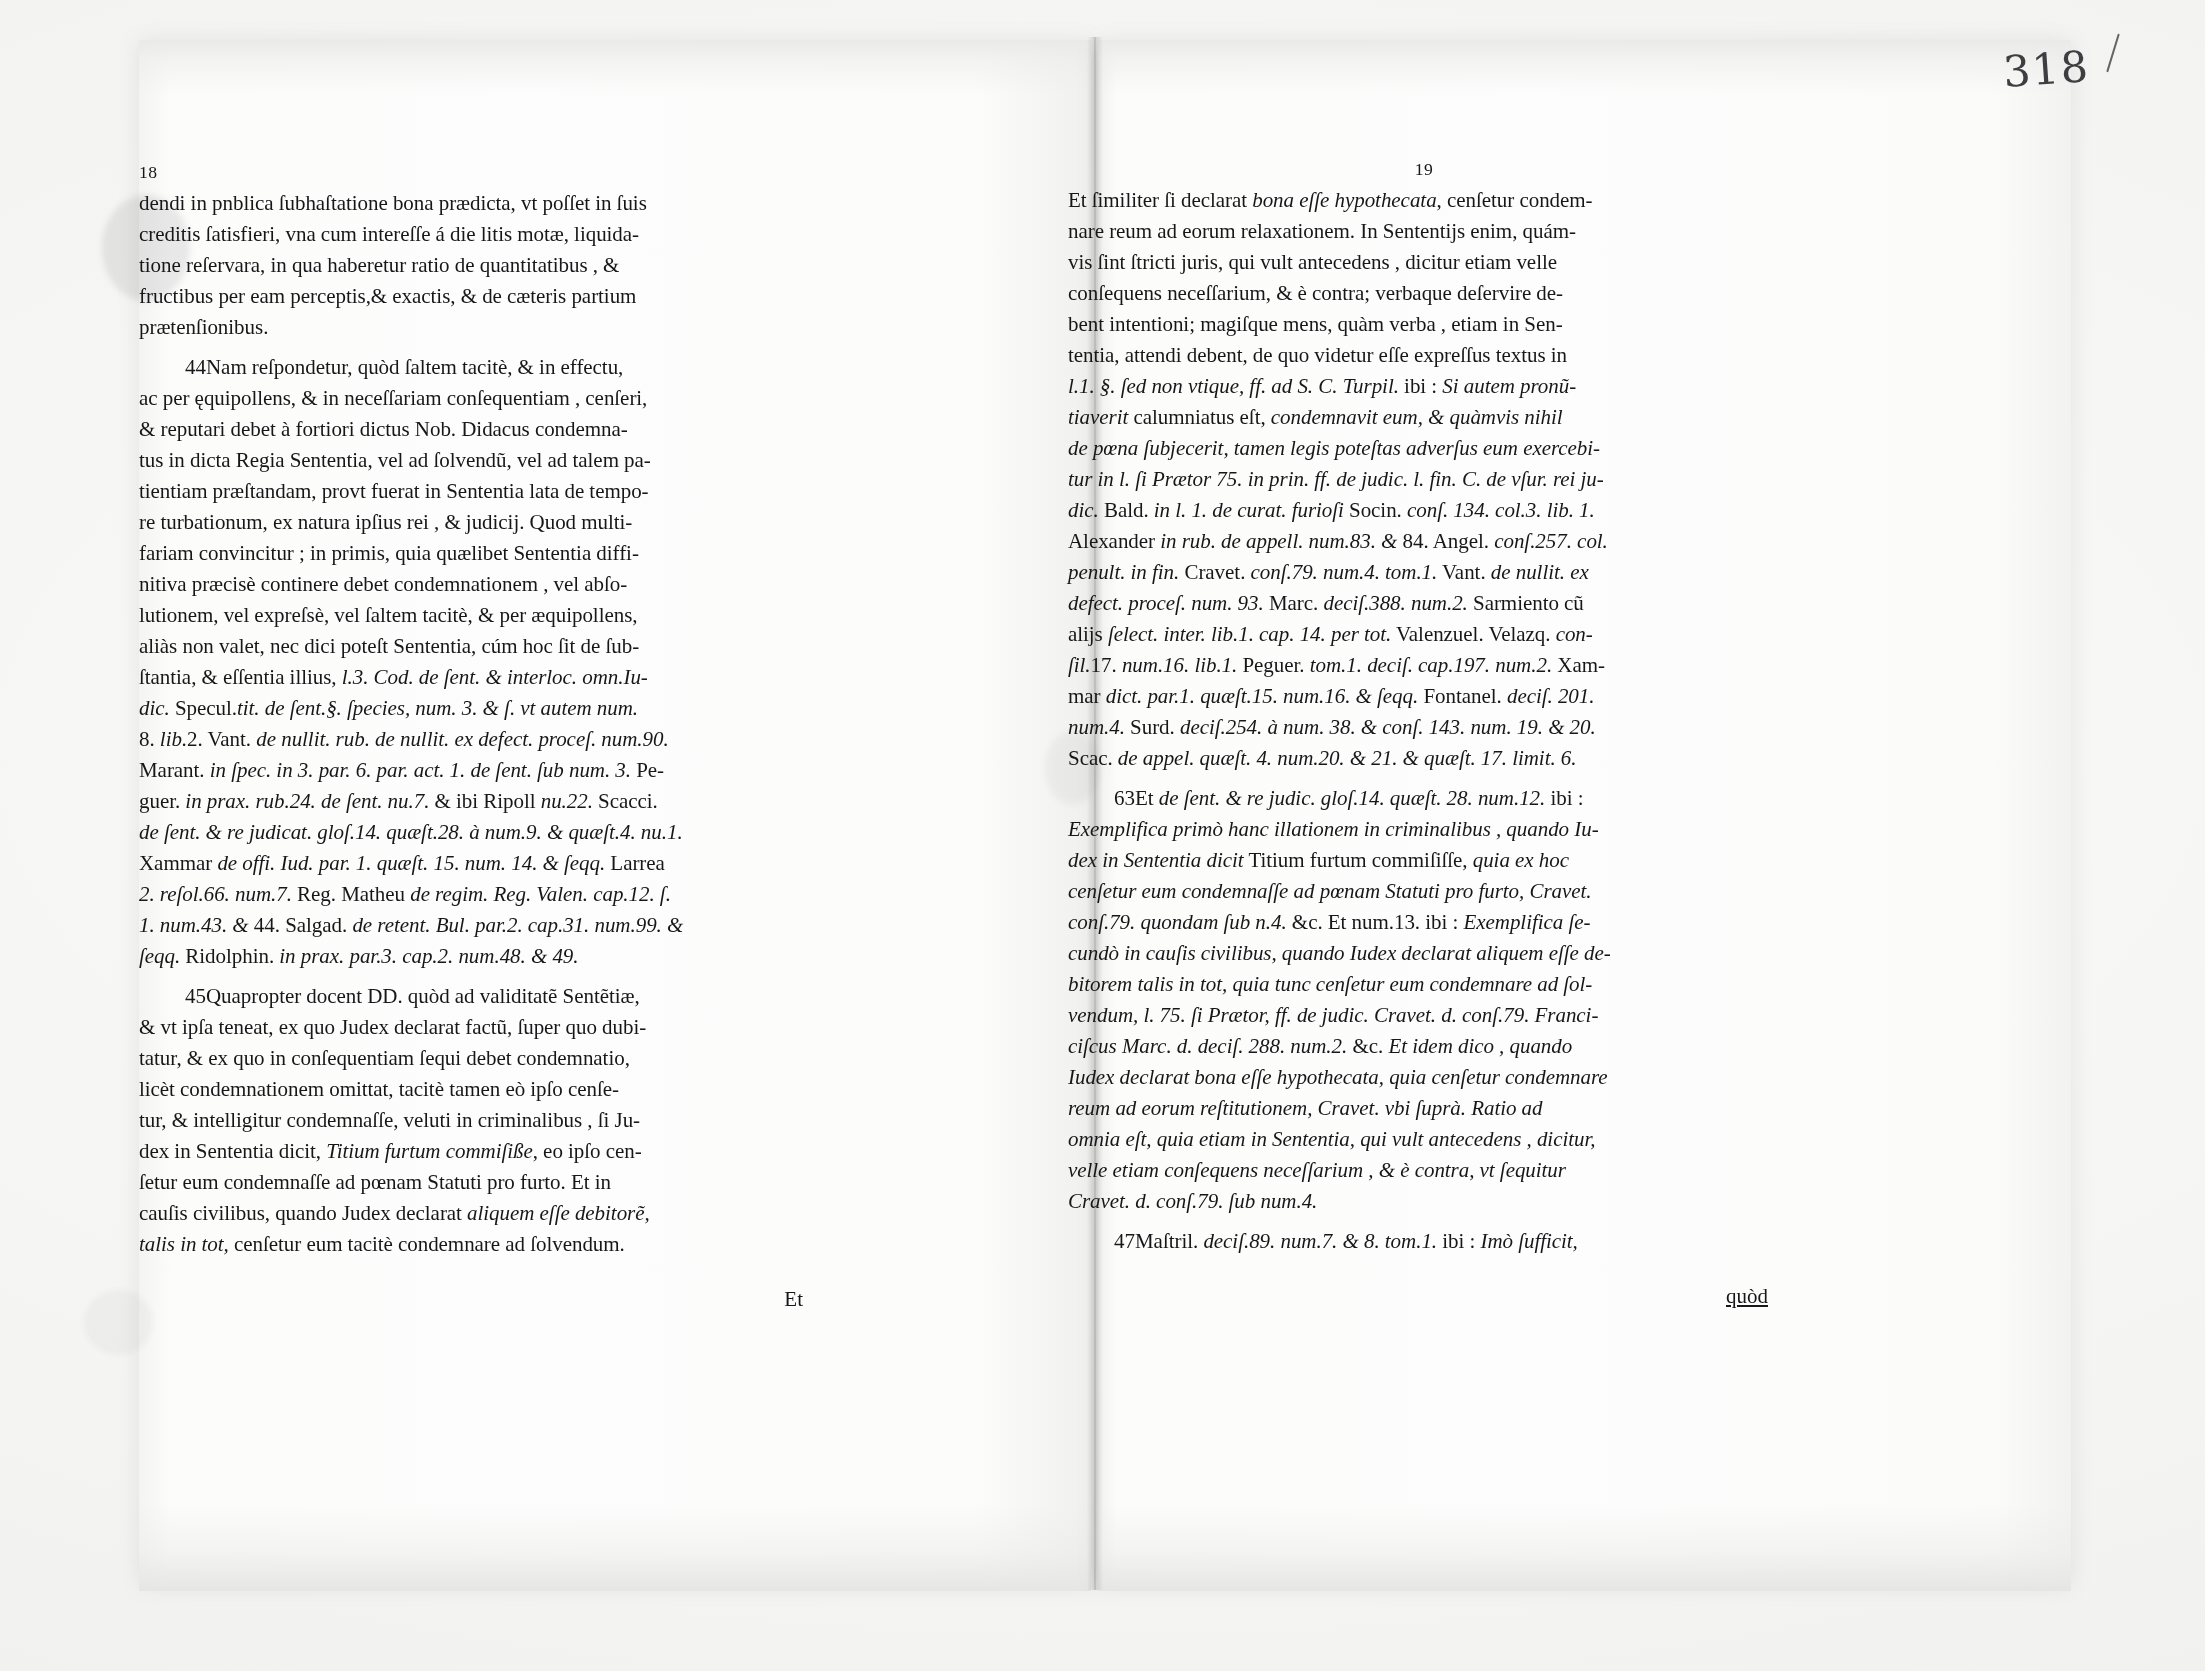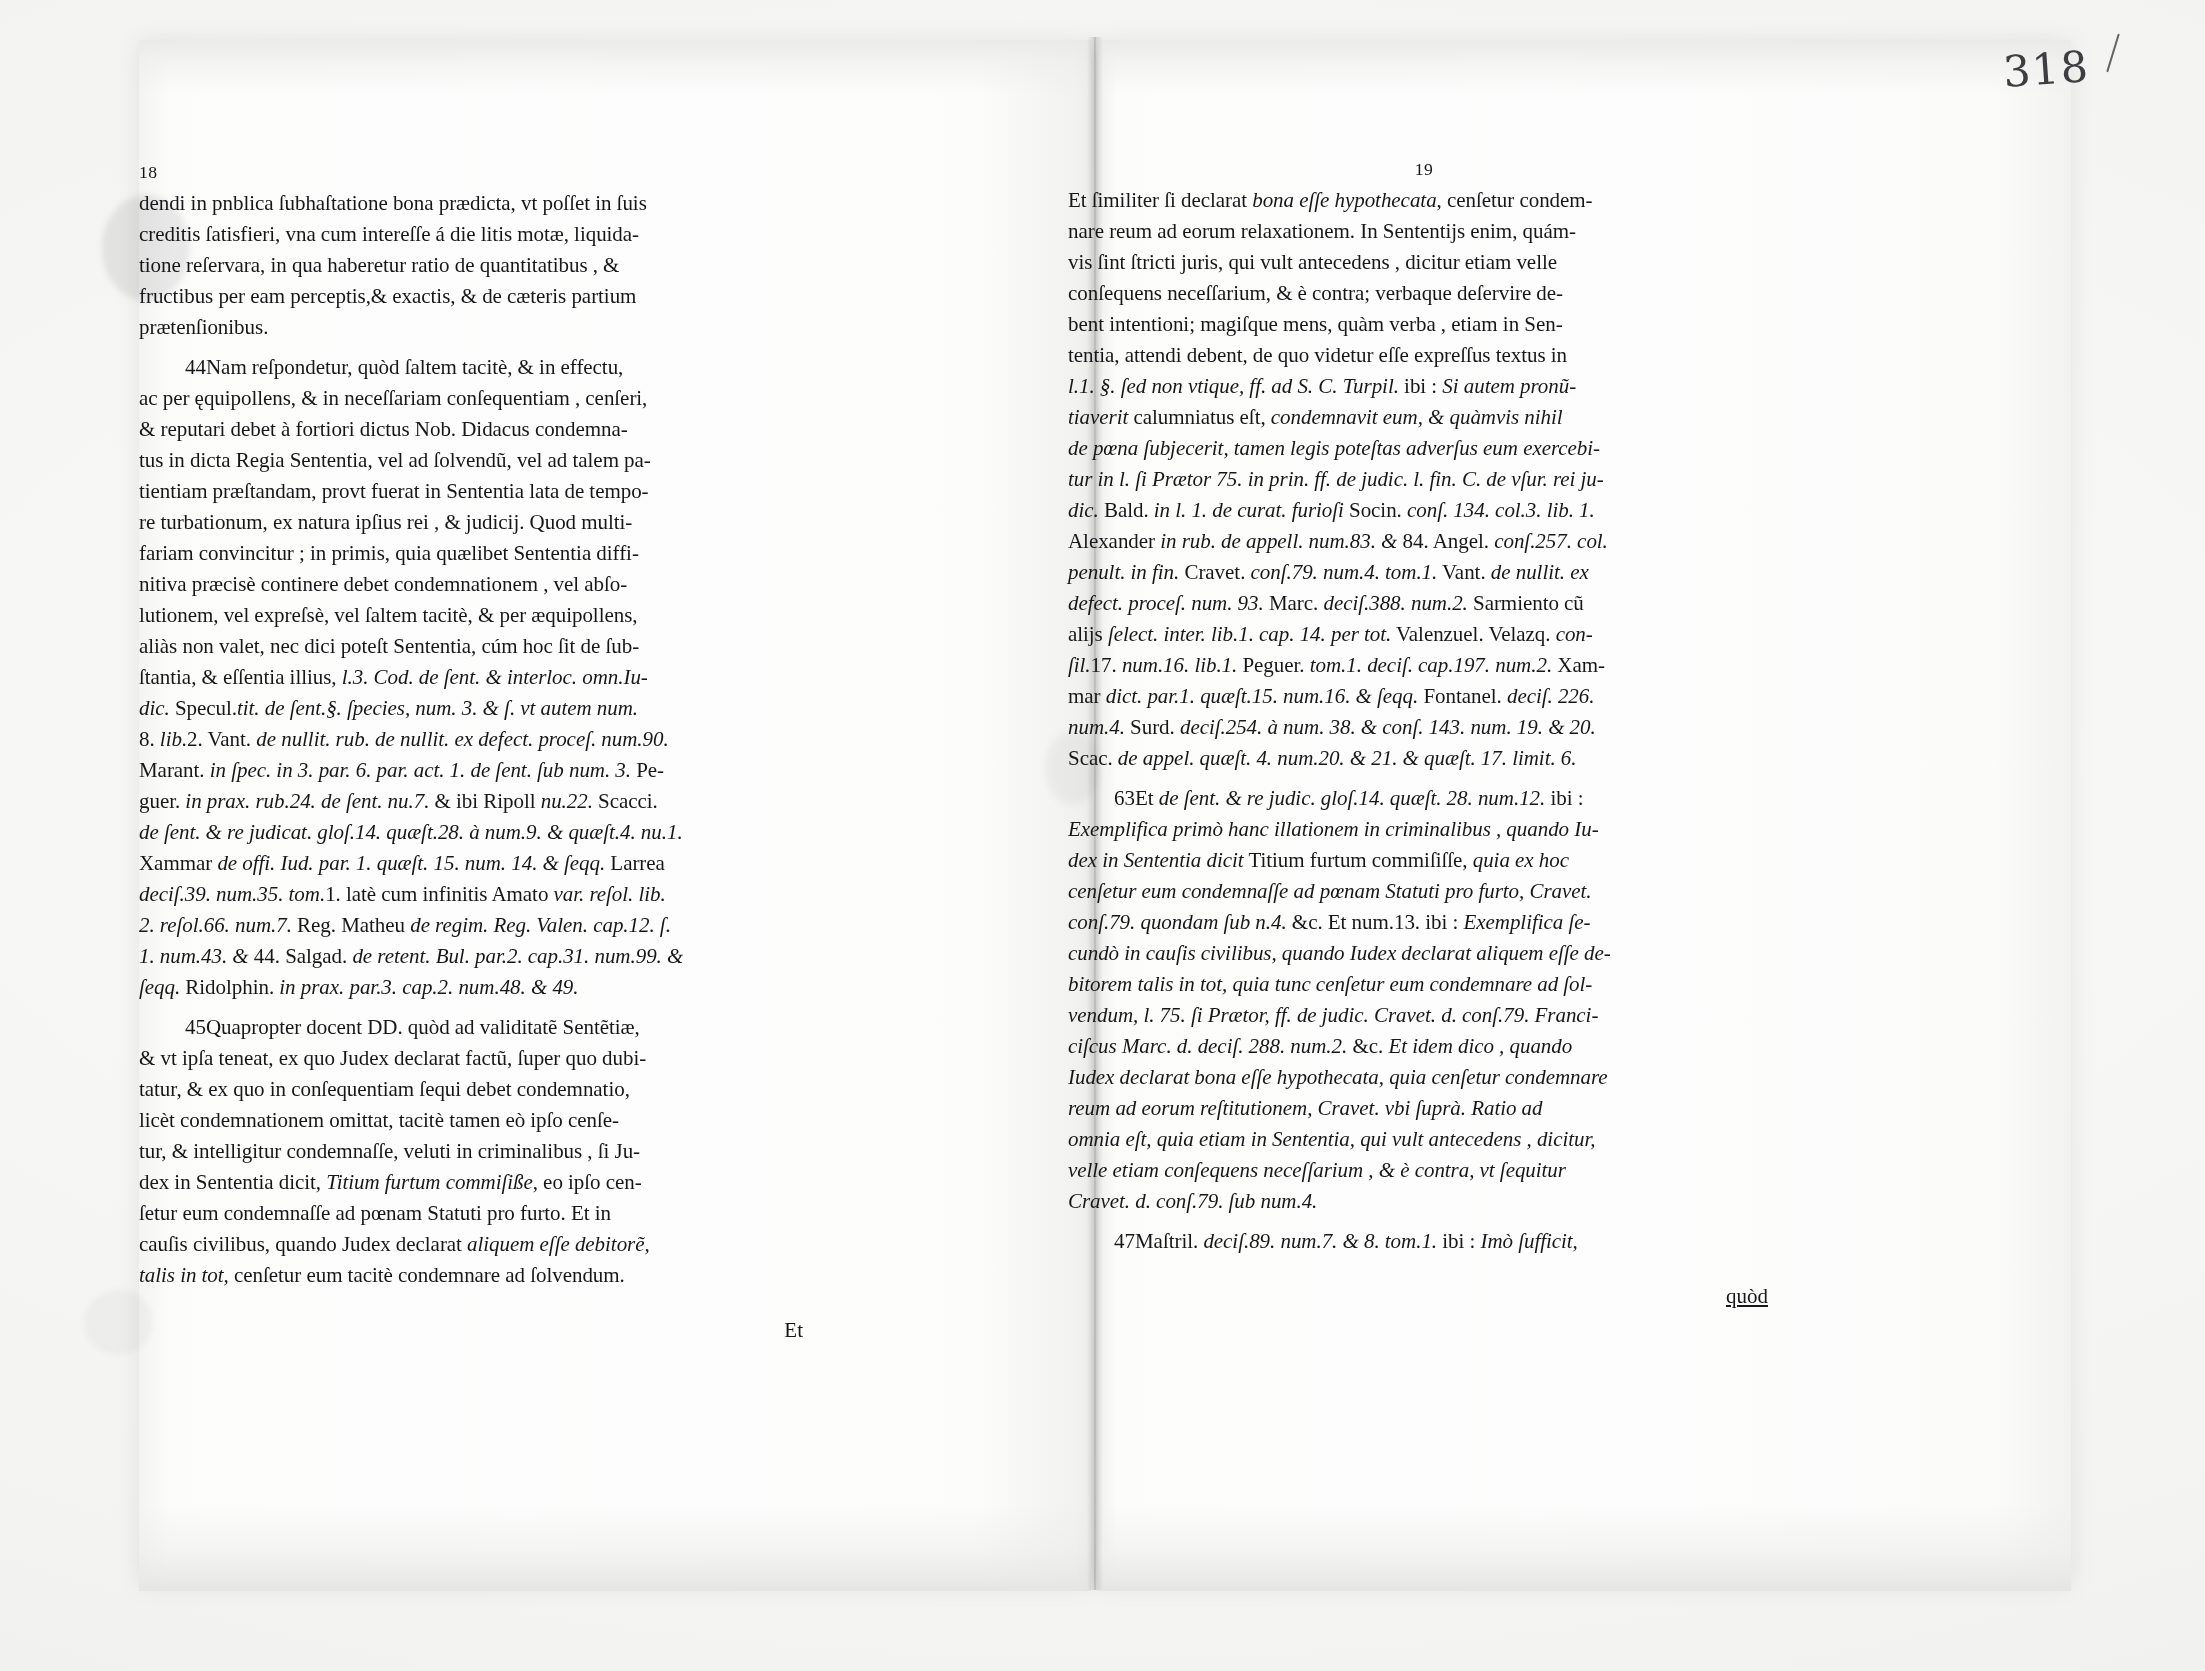--- a/index.html
+++ b/index.html
@@ -196,21 +196,20 @@
         <div class="line just"><span class="">nitiva præcisè continere debet condemnationem , vel abſo-</span></div>
         <div class="line just"><span class="">lutionem, vel expreſsè, vel ſaltem tacitè, &amp; per æquipollens,</span></div>
         <div class="line just"><span class="">aliàs non valet, nec dici poteſt Sententia, cúm hoc ſit de ſub-</span></div>
         <div class="line just"><span class="">ſtantia, &amp; eſſentia illius, </span><span class="it">l.3. Cod. de ſent. &amp; interloc. omn.Iu-</span></div>
         <div class="line just"><span class="it">dic.</span><span class=""> Specul.</span><span class="it">tit. de ſent.§. ſpecies, num. 3. &amp; ſ. vt autem num.</span></div>
         <div class="line just"><span class="">8. </span><span class="it">lib.</span><span class="">2. Vant. </span><span class="it">de nullit. rub. de nullit. ex defect. proceſ. num.90.</span></div>
         <div class="line just"><span class="">Marant. </span><span class="it">in ſpec. in 3. par. 6. par. act. 1. de ſent. ſub num. 3.</span><span class=""> Pe-</span></div>
         <div class="line just"><span class="">guer. </span><span class="it">in prax. rub.24. de ſent. nu.7.</span><span class=""> &amp; ibi Ripoll </span><span class="it">nu.22.</span><span class=""> Scacci.</span></div>
         <div class="line just"><span class="it">de ſent. &amp; re judicat. gloſ.14. quæſt.28. à num.9. &amp; quæſt.4. nu.1.</span></div>
         <div class="line just"><span class="">Xammar </span><span class="it">de offi. Iud. par. 1. quæſt. 15. num. 14. &amp; ſeqq.</span><span class=""> Larrea</span></div>
-        <div class="line just"><span class="it">deciſ.39. num.35. tom.</span><span class="">1. latè cum infinitis Amato </span><span class="it">var. reſol. lib.</span></div>
         <div class="line just"><span class="it">2. reſol.66. num.7.</span><span class=""> Reg. Matheu </span><span class="it">de regim. Reg. Valen. cap.12. ſ.</span></div>
         <div class="line just"><span class="it">1. num.43. &amp;</span><span class=""> 44. Salgad. </span><span class="it">de retent. Bul. par.2. cap.31. num.99. &amp;</span></div>
         <div class="line just"><span class="it">ſeqq.</span><span class=""> Ridolphin. </span><span class="it">in prax. par.3. cap.2. num.48. &amp; 49.</span></div>
         <div class="para-gap"></div>
         <div class="line just"><span class="indent"></span><span class="secnum">45</span><span class="">Quapropter docent DD. quòd ad validitatẽ Sentẽtiæ,</span></div>
         <div class="line just"><span class="">&amp; vt ipſa teneat, ex quo Judex declarat factũ, ſuper quo dubi-</span></div>
         <div class="line just"><span class="">tatur, &amp; ex quo in conſequentiam ſequi debet condemnatio,</span></div>
         <div class="line just"><span class="">licèt condemnationem omittat, tacitè tamen eò ipſo cenſe-</span></div>
         <div class="line just"><span class="">tur, &amp; intelligitur condemnaſſe, veluti in criminalibus , ſi Ju-</span></div>
         <div class="line just"><span class="">dex in Sententia dicit, </span><span class="it">Titium furtum commiſiße</span><span class="">, eo ipſo cen-</span></div>
@@ -233,21 +232,21 @@
         <div class="line just"><span class="it">l.1. §. ſed non vtique, ff. ad S. C. Turpil.</span><span class=""> ibi : </span><span class="it">Si autem pronũ-</span></div>
         <div class="line just"><span class="it">tiaverit</span><span class=""> calumniatus eſt, </span><span class="it">condemnavit eum, &amp; quàmvis nihil</span></div>
         <div class="line just"><span class="it">de pœna ſubjecerit, tamen legis poteſtas adverſus eum exercebi-</span></div>
         <div class="line just"><span class="it">tur in l. ſi Prætor 75. in prin. ff. de judic. l. fin. C. de vſur. rei ju-</span></div>
         <div class="line just"><span class="it">dic.</span><span class=""> Bald. </span><span class="it">in l. 1. de curat. furioſi</span><span class=""> Socin. </span><span class="it">conſ. 134. col.3. lib. 1.</span></div>
         <div class="line just"><span class="">Alexander </span><span class="it">in rub. de appell. num.83. &amp;</span><span class=""> 84. Angel. </span><span class="it">conſ.257. col.</span></div>
         <div class="line just"><span class="it">penult. in fin.</span><span class=""> Cravet. </span><span class="it">conſ.79. num.4. tom.1.</span><span class=""> Vant. </span><span class="it">de nullit. ex</span></div>
         <div class="line just"><span class="it">defect. proceſ. num. 93.</span><span class=""> Marc. </span><span class="it">deciſ.388. num.2.</span><span class=""> Sarmiento cũ</span></div>
         <div class="line just"><span class="">alijs </span><span class="it">ſelect. inter. lib.1. cap. 14. per tot.</span><span class=""> Valenzuel. Velazq. </span><span class="it">con-</span></div>
         <div class="line just"><span class="it">ſil.</span><span class="">17. </span><span class="it">num.16. lib.1.</span><span class=""> Peguer. </span><span class="it">tom.1. deciſ. cap.197. num.2.</span><span class=""> Xam-</span></div>
-        <div class="line just"><span class="">mar </span><span class="it">dict. par.1. quæſt.15. num.16. &amp; ſeqq.</span><span class=""> Fontanel. </span><span class="it">deciſ. 226.</span></div>
+        <div class="line just"><span class="">mar </span><span class="it">dict. par.1. quæſt.15. num.16. &amp; ſeqq.</span><span class=""> Fontanel. </span><span class="it">deciſ. 201.</span></div>
         <div class="line just"><span class="it">num.4.</span><span class=""> Surd. </span><span class="it">deciſ.254. à num. 38. &amp; conſ. 143. num. 19. &amp; 20.</span></div>
         <div class="line just"><span class="">Scac. </span><span class="it">de appel. quæſt. 4. num.20. &amp; 21. &amp; quæſt. 17. limit. 6.</span></div>
         <div class="para-gap"></div>
         <div class="line just"><span class="indent"></span><span class="secnum">63</span><span class="">Et </span><span class="it">de ſent. &amp; re judic. gloſ.14. quæſt. 28. num.12.</span><span class=""> ibi :</span></div>
         <div class="line just"><span class="it">Exemplifica primò hanc illationem in criminalibus , quando Iu-</span></div>
         <div class="line just"><span class="it">dex in Sententia dicit</span><span class=""> Titium furtum commiſiſſe,</span><span class="it"> quia ex hoc</span></div>
         <div class="line just"><span class="it">cenſetur eum condemnaſſe ad pœnam Statuti pro furto, Cravet.</span></div>
         <div class="line just"><span class="it">conſ.79. quondam ſub n.4.</span><span class=""> &amp;c. Et num.13. ibi : </span><span class="it">Exemplifica ſe-</span></div>
         <div class="line just"><span class="it">cundò in cauſis civilibus, quando Iudex declarat aliquem eſſe de-</span></div>
         <div class="line just"><span class="it">bitorem talis in tot, quia tunc cenſetur eum condemnare ad ſol-</span></div>

